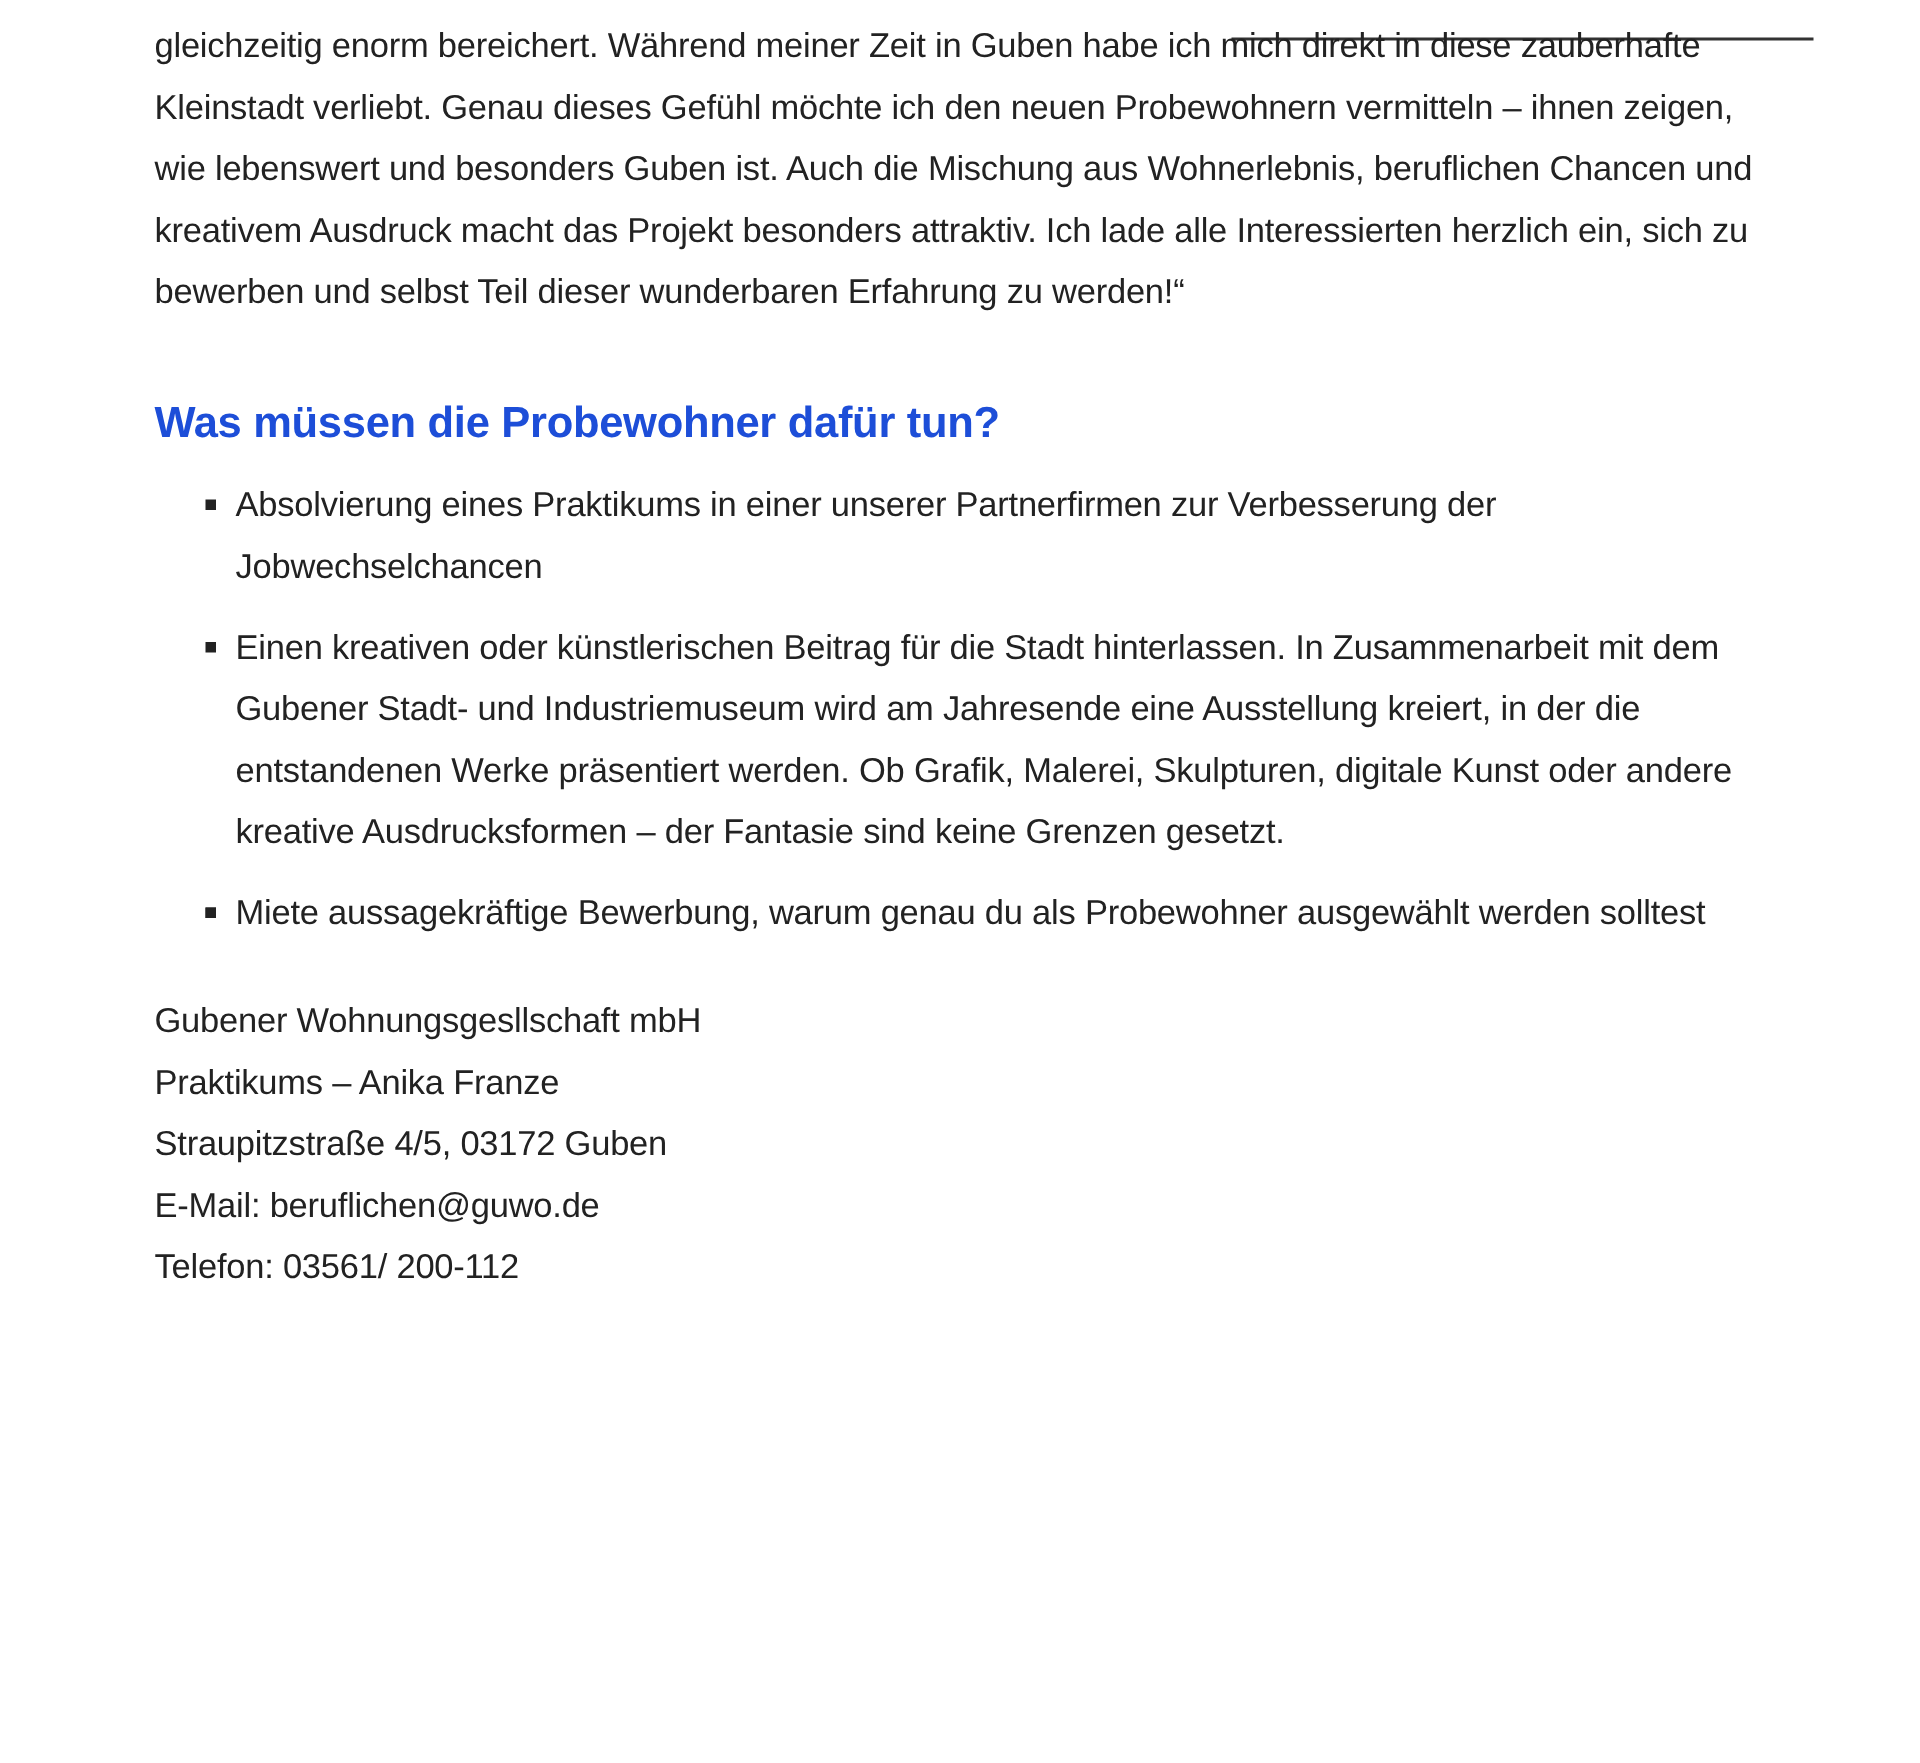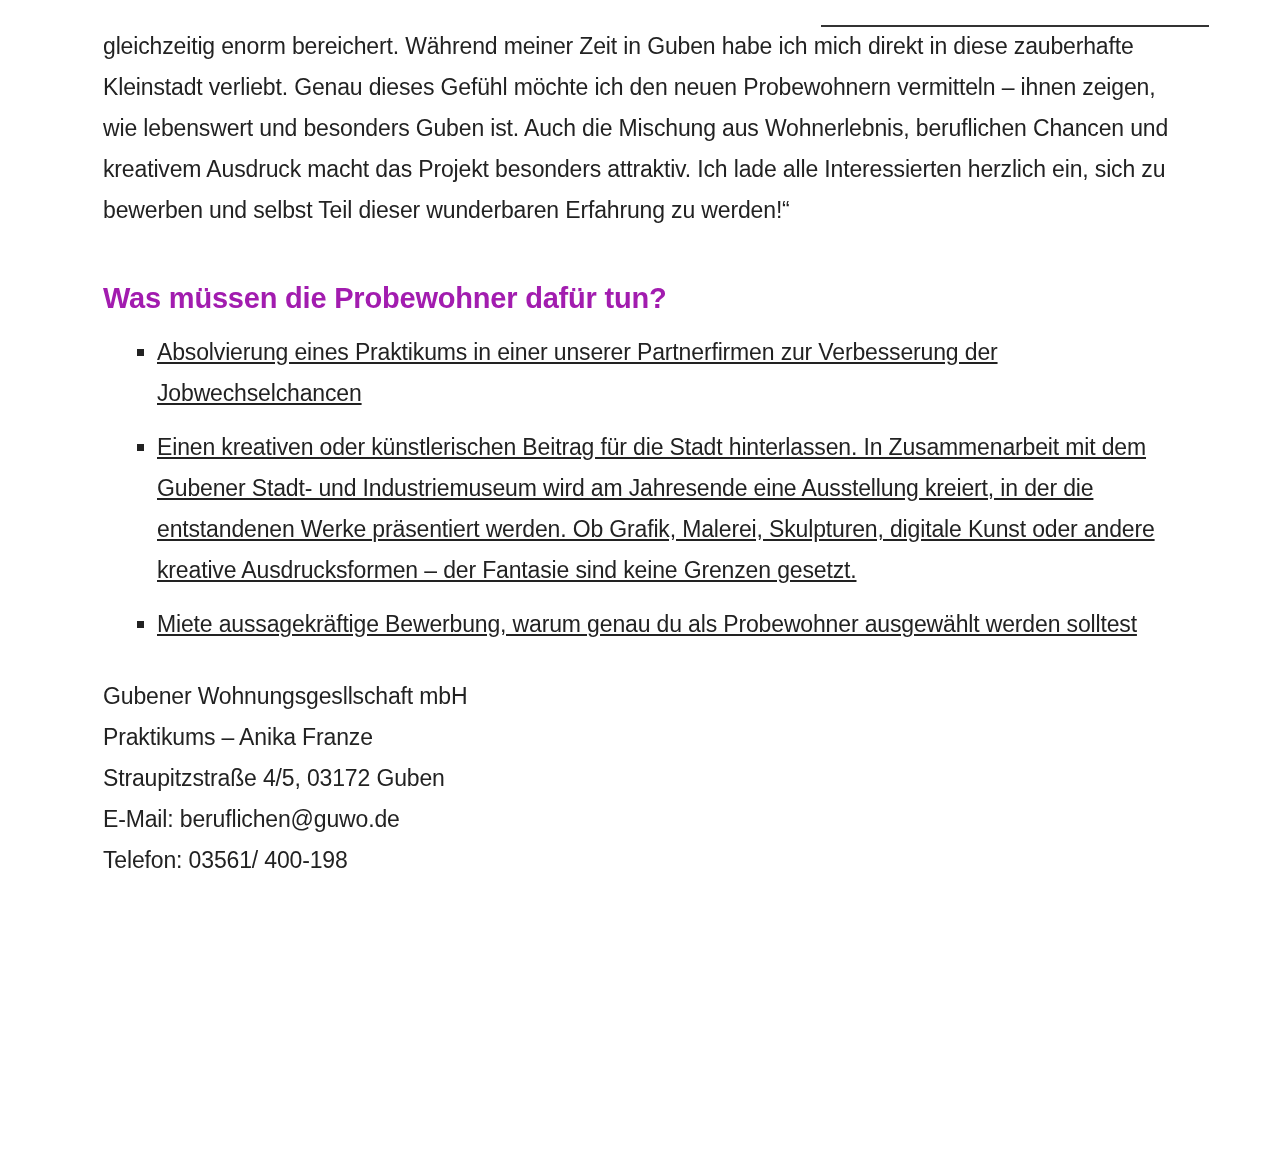--- a/index.html
+++ b/index.html
@@ -19,42 +19,41 @@
       position: absolute;
       left: 821px;
       top: 25px;
       width: 388px;
       height: 2px;
       background: #333333;
     }
     .content {
       position: absolute;
       left: 103px;
-      top: 26px;
+      top: 10px;
       width: 1080px;
     }
     .para {
       font-size: 23px;
       line-height: 41px;
       margin: 0;
       letter-spacing: -0.15px;
     }
     .heading {
       font-size: 29px;
       font-weight: bold;
       line-height: 40px;
       margin: 47px 0 0 0;
-      color: #a21caf;
+      color: #1d4ed8;
       letter-spacing: -0.2px;
     }
     .req-list {
       list-style: none;
       margin: 14px 0 0 0;
       padding: 0 0 0 54px;
-      text-decoration: underline;
     }
     .req-item {
       position: relative;
       font-size: 23px;
       line-height: 41px;
       margin: 0 0 13px 0;
       letter-spacing: -0.15px;
     }
     .req-item .bullet {
       position: absolute;
@@ -107,15 +106,15 @@
       <span>Miete aussagekräftige Bewerbung, warum genau du als Probewohner ausgewählt werden solltest</span>
     </li>
   </ul>
 
 
   <div class="contact">
     <p class="contact-line">Gubener Wohnungsgesllschaft mbH</p>
     <p class="contact-line">Praktikums – Anika Franze</p>
     <p class="contact-line">Straupitzstraße 4/5, 03172 Guben</p>
     <p class="contact-line">E-Mail: beruflichen@guwo.de</p>
-    <p class="contact-line">Telefon: 03561/ 400-198</p>
+    <p class="contact-line">Telefon: 03561/ 200-112</p>
   </div>
 </div>
 
 </body></html>

